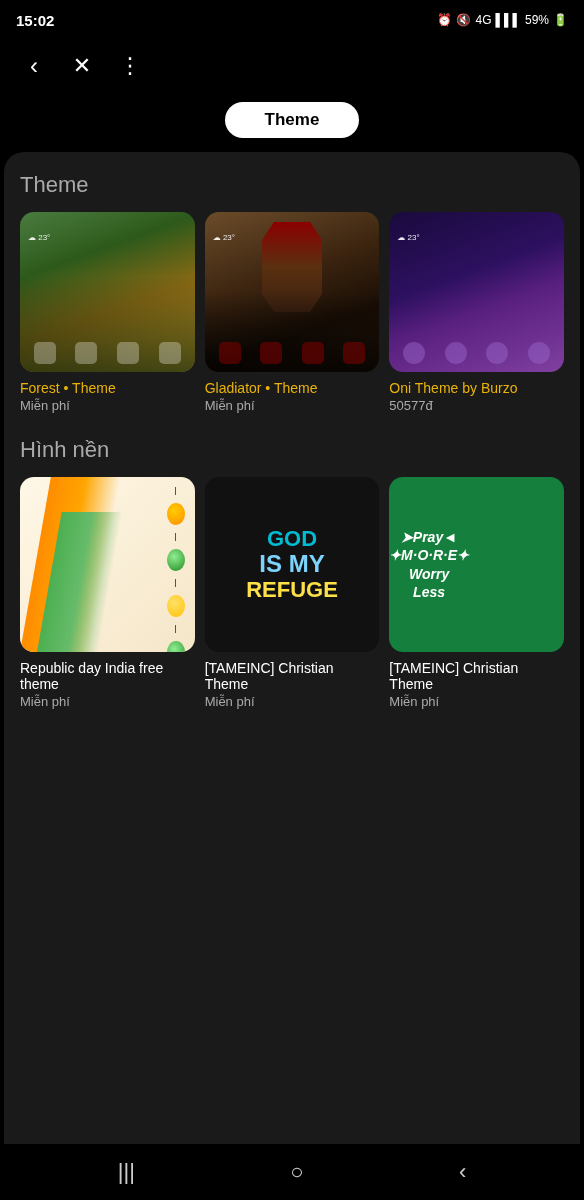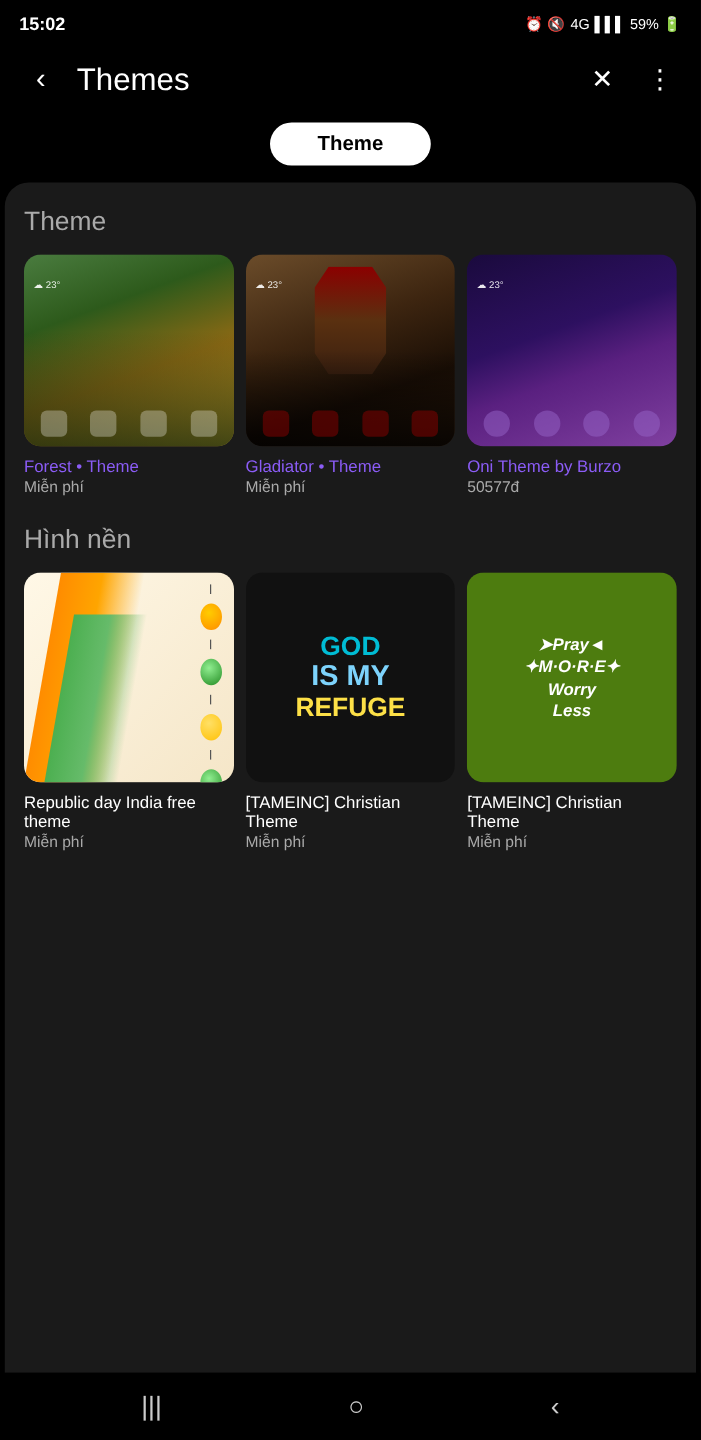--- a/index.html
+++ b/index.html
@@ -124,21 +124,21 @@
       width: 100%;
       height: 160px;
       border-radius: 14px;
       overflow: hidden;
       margin-bottom: 8px;
       position: relative;
     }
     .theme-card-name {
       font-size: 14px;
       font-weight: 500;
-      color: #8b5cf6;
+      color: #eab308;
       margin-bottom: 2px;
     }
     .theme-card-price {
       font-size: 13px;
       color: #aaa;
     }
 
     
     .forest-bg {
       width: 100%;
@@ -300,24 +300,23 @@
       line-height: 1.1;
     }
     .god-text .god-line1 { color: #00bcd4; font-size: 22px; }
     .god-text .god-line2 { color: #7dd3fc; font-size: 24px; }
     .god-text .god-line3 { color: #fde047; font-size: 22px; }
 
     
     .pray-bg {
       width: 100%;
       height: 100%;
-      background: #4d7c0f;
-      display: flex;
-      align-items: center;
-      justify-content: center;
+      background: #15803d;
+      display: flex;
+      align-items: center;
     }
     .pray-text {
       font-size: 14px;
       font-weight: 900;
       text-align: center;
       color: #fff;
       font-style: italic;
       line-height: 1.3;
     }
 
@@ -365,21 +364,20 @@
     <span>🔇</span>
     <span>4G</span>
     <span>▌▌▌</span>
     <span>59%</span>
     <span>🔋</span>
   </div>
 </div>
 
 <div class="header">
   <div class="header-back">‹</div>
-  <div class="header-title">Themes</div>
   <div class="header-close">✕</div>
   <div class="header-more">⋮</div>
 </div>
 
 <div class="tabs">
   <div class="tab-item active">Theme</div>
 </div>
 
 <div class="content">
 

